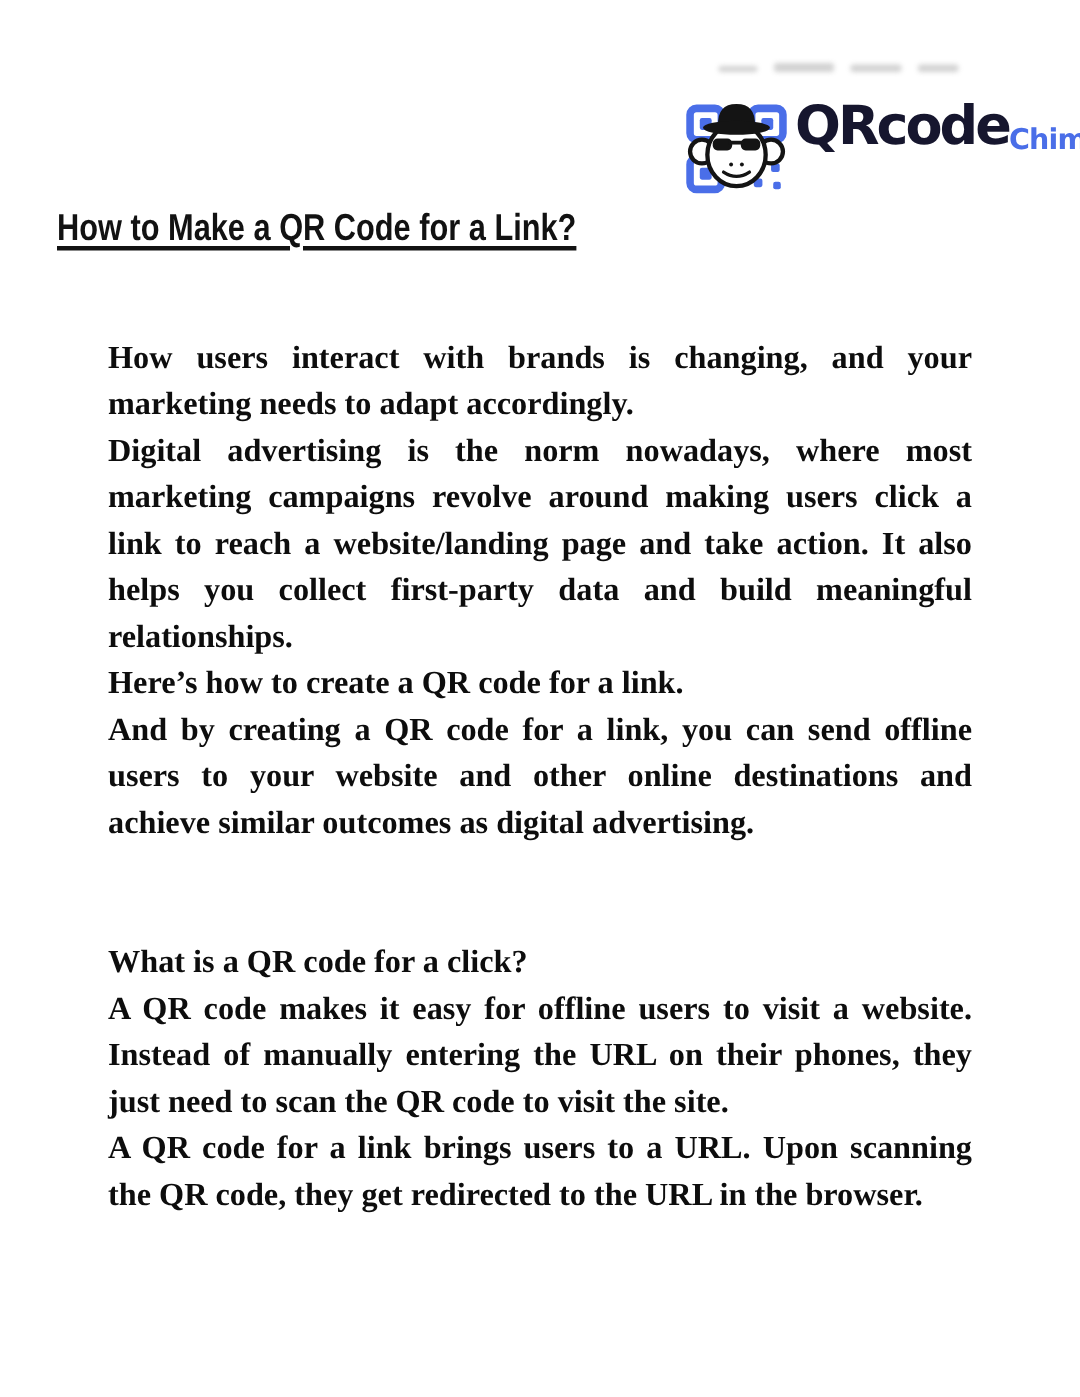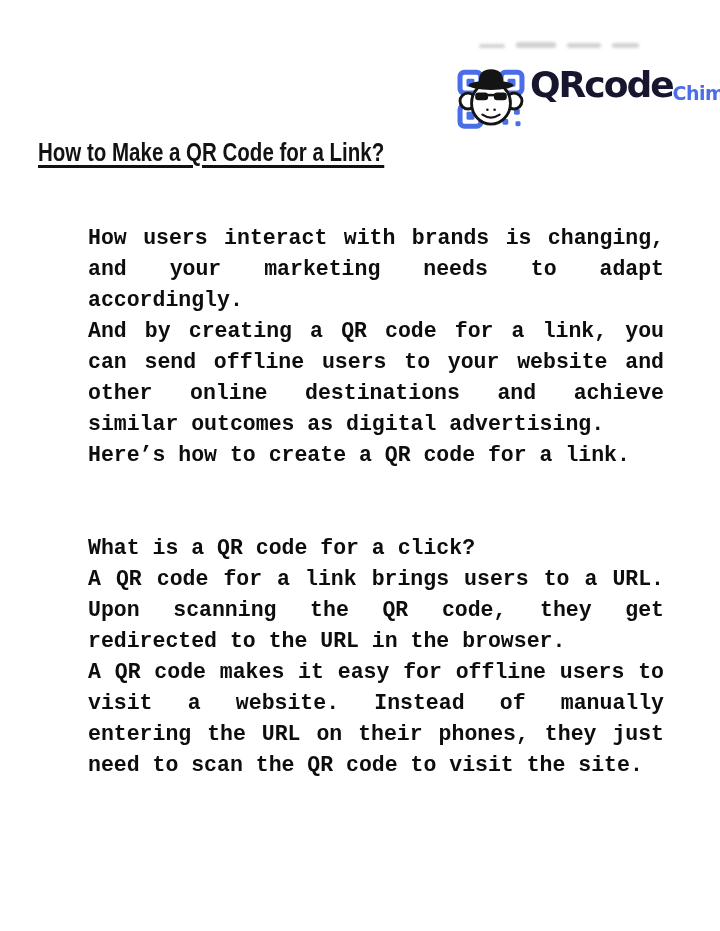--- a/index.html
+++ b/index.html
@@ -64,25 +64,24 @@
     text-decoration:underline;
     text-decoration-thickness:2.5px;
     text-underline-offset:4px;
     transform:scaleX(0.82);transform-origin:50% 50%;
     white-space:nowrap;
   }
 
   
   .article{
     position:absolute;top:223px;left:72px;width:576px;
-    font-family:Liberation Mono, monospace;
+    font-family:Liberation Serif, serif;
     font-weight:bold;font-size:21.5px;line-height:31px;
     color:var(--body-ink);
     text-align:justify;
-    margin-left:16px;
   }
   .article p{margin:0;}
   .section-2{margin-top:62px;}
 </style>
 </head>
 <body>
 
 <div class="page">
 
   <div class="top-artifact">
@@ -133,23 +132,24 @@
     </div>
   </div>
 
   <div class="title-row">
     <h1 class="title">How to Make a QR Code for a Link?</h1>
   </div>
 
   <div class="article">
     <div class="section-1">
       <p>How users interact with brands is changing, and your marketing needs to adapt accordingly.</p>
+      <p>Digital advertising is the norm nowadays, where most marketing campaigns revolve around making users click a link to reach a website/landing page and take action. It also helps you collect first-party data and build meaningful relationships.</p>
+      <p>Here’s how to create a QR code for a link.</p>
       <p>And by creating a QR code for a link, you can send offline users to your website and other online destinations and achieve similar outcomes as digital advertising.</p>
-      <p>Here’s how to create a QR code for a link.</p>
     </div>
     <div class="section-2">
       <p>What is a QR code for a click?</p>
+      <p>A QR code makes it easy for offline users to visit a website. Instead of manually entering the URL on their phones, they just need to scan the QR code to visit the site.</p>
       <p>A QR code for a link brings users to a URL. Upon scanning the QR code, they get redirected to the URL in the browser.</p>
-      <p>A QR code makes it easy for offline users to visit a website. Instead of manually entering the URL on their phones, they just need to scan the QR code to visit the site.</p>
     </div>
   </div>
 
 </div>
 
 </body></html>

